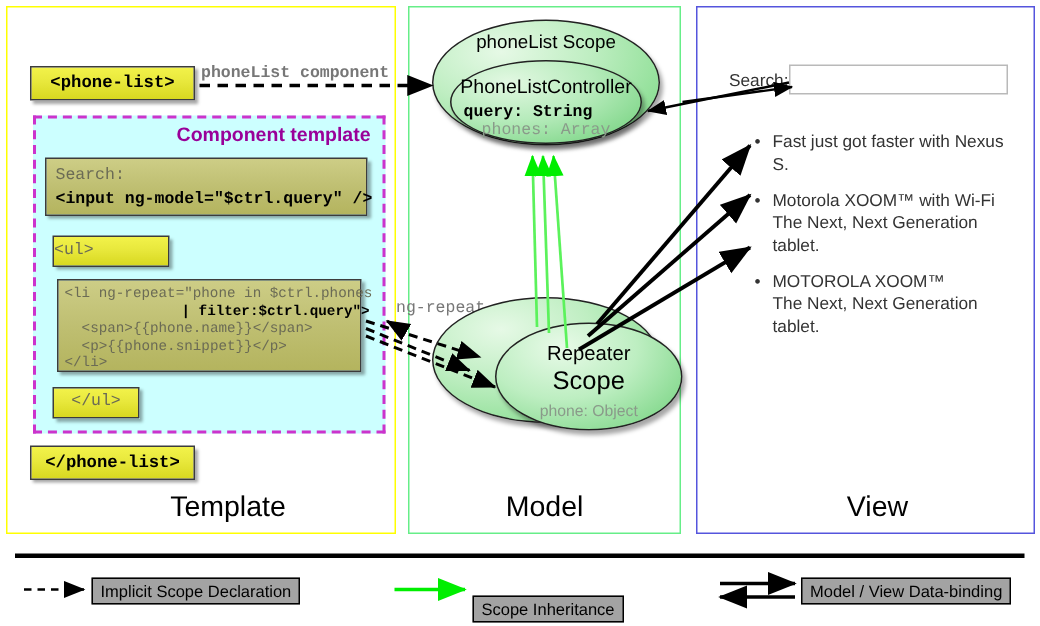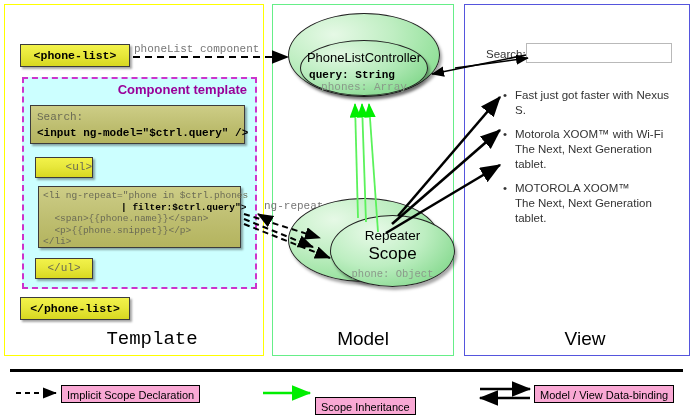--- a/index.html
+++ b/index.html
@@ -26,21 +26,21 @@
   #panel-model    { left: 272px; top: 4px;  width: 182px; height: 352px; border: 1.5px solid #66ee88; }
   #panel-view     { left: 464px; top: 4px;  width: 226px; height: 352px; border: 1.5px solid #5555dd; }
 
   .panel-label {
     position: absolute;
     text-align: center;
     font-size: 19px;
     color: #000;
     font-family: "Liberation Sans", sans-serif;
   }
-  #label-template { left: 4px;   top: 328px; width: 296px; font-family: Liberation Mono, monospace; }
+  #label-template { left: 4px;   top: 328px; width: 296px; }
   #label-model    { left: 272px; top: 328px; width: 182px; }
   #label-view     { left: 464px; top: 328px; width: 242px; }
 
   
   .code-box {
     position: absolute;
     box-sizing: border-box;
     border: 1.5px solid #3c3c3c;
     background: linear-gradient(to bottom, #f2f24a 0%, #e8e83c 45%, #d8d820 100%);
     box-shadow: 2px 2px 2px rgba(0,0,0,0.35);
@@ -61,22 +61,22 @@
   }
   #box-close-phonelist {
     left: 20px; top: 297px; width: 110px; height: 23px;
     font-size: 11.5px; font-weight: bold; line-height: 21px; text-align: center;
   }
   #box-input {
     left: 30px; top: 105px; width: 215px; height: 39px;
     font-size: 11px; padding: 3px 6px; line-height: 16px;
   }
   #box-ul {
-    left: 35px; top: 157px; width: 58px; height: 21px;
-    font-size: 11px; line-height: 19px; text-align: right;
+    left: 35px; top: 157px; width: 78px; height: 21px;
+    font-size: 11px; line-height: 19px; text-align: left;
   }
   #box-closeul {
     left: 35px; top: 258px; width: 58px; height: 21px;
     font-size: 11px; line-height: 19px; text-align: center;
   }
   #box-li {
     left: 38px; top: 186px; width: 203px; height: 62px;
     font-size: 9.5px; padding: 3px 4px; line-height: 11.5px;
   }
 
@@ -98,21 +98,21 @@
   }
 
   
   .conn-label {
     position: absolute;
     font-family: "Liberation Mono", monospace;
     font-size: 11px;
     color: #777777;
     white-space: nowrap;
   }
-  #label-phonelist-component { left: 134px; top: 43px; }
+  #label-phonelist-component { left: 134px; top: 43px; font-weight: bold; }
   #label-ng-repeat { left: 264px; top: 200px; }
 
   
   .ellipse {
     position: absolute;
     box-sizing: border-box;
     border-radius: 50%;
     border: 1.5px solid #222;
     box-shadow: 2px 3px 3px rgba(0,0,0,0.35);
   }
@@ -139,21 +139,21 @@
     color: #000;
     font-size: 12.5px;
     white-space: nowrap;
   }
   #txt-phonelist-scope { left: 288px; top: 21px; width: 152px; }
   #txt-controller     { left: 294px; top: 50px; width: 140px; font-size: 13px; }
   #txt-query          { left: 288px; top: 69px; width: 128px; font-family: "Liberation Mono", monospace; font-size: 11px; font-weight: bold; }
   #txt-phones         { left: 300px; top: 81px; width: 128px; font-family: "Liberation Mono", monospace; font-size: 11px; color: #8a9a8a; }
   #txt-repeater1      { left: 330px; top: 228px; width: 125px; font-size: 13.5px; }
   #txt-repeater2      { left: 330px; top: 244px; width: 125px; font-size: 17px; }
-  #txt-phoneobj       { left: 330px; top: 268px; width: 125px; font-family: Liberation Mono, monospace; font-size: 10.5px; color: #8a9a8a; }
+  #txt-phoneobj       { left: 330px; top: 268px; width: 125px; font-family: Liberation Sans, sans-serif; font-size: 10.5px; color: #8a9a8a; }
 
   
   #view-search-label {
     position: absolute; left: 486px; top: 48px;
     font-size: 11.5px; color: #333; font-family: "Liberation Sans", sans-serif;
   }
   #view-search-input {
     position: absolute; left: 526px; top: 43px; width: 146px; height: 20px;
     box-sizing: border-box;
     border: 1px solid #b9b9b9;
@@ -171,21 +171,21 @@
 
   
   #legend-rule {
     position: absolute; left: 10px; top: 369px; width: 673px; height: 0;
     border-top: 3px solid #000;
   }
   .legend-box {
     position: absolute;
     box-sizing: border-box;
     border: 1.2px solid #000;
-    background: #f9a8d4;
+    background: #a3a3a3;
     font-size: 11px;
     color: #000;
     padding: 2px 5px;
     font-family: "Liberation Sans", sans-serif;
     white-space: nowrap;
     height: 18px;
     line-height: 14px;
   }
   #legend-text-implicit { left: 61px;  top: 385px; }
   #legend-text-scope    { left: 315px; top: 397px; }
@@ -221,20 +221,21 @@
 
   <div class="code-box" id="box-closeul"><span class="dim">&lt;/ul&gt;</span></div>
 
   <div class="code-box" id="box-close-phonelist"><span>&lt;/phone-list&gt;</span></div>
 
   <div class="conn-label" id="label-phonelist-component">phoneList component</div>
   <div class="conn-label" id="label-ng-repeat">ng-repeat</div>
 
   <div class="ellipse" id="ellipse-phonelist-scope"></div>
   <div class="ellipse" id="ellipse-controller"></div>
+  <div class="ell-text" id="txt-phonelist-scope">phoneList Scope</div>
   <div class="ell-text" id="txt-controller">PhoneListController</div>
   <div class="ell-text" id="txt-query">query: String</div>
   <div class="ell-text" id="txt-phones">phones: Array</div>
 
   <div class="ellipse" id="ellipse-repeater-outer"></div>
   <div class="ellipse" id="ellipse-repeater-inner"></div>
   <div class="ell-text" id="txt-repeater1">Repeater</div>
   <div class="ell-text" id="txt-repeater2">Scope</div>
   <div class="ell-text" id="txt-phoneobj">phone: Object</div>
 

